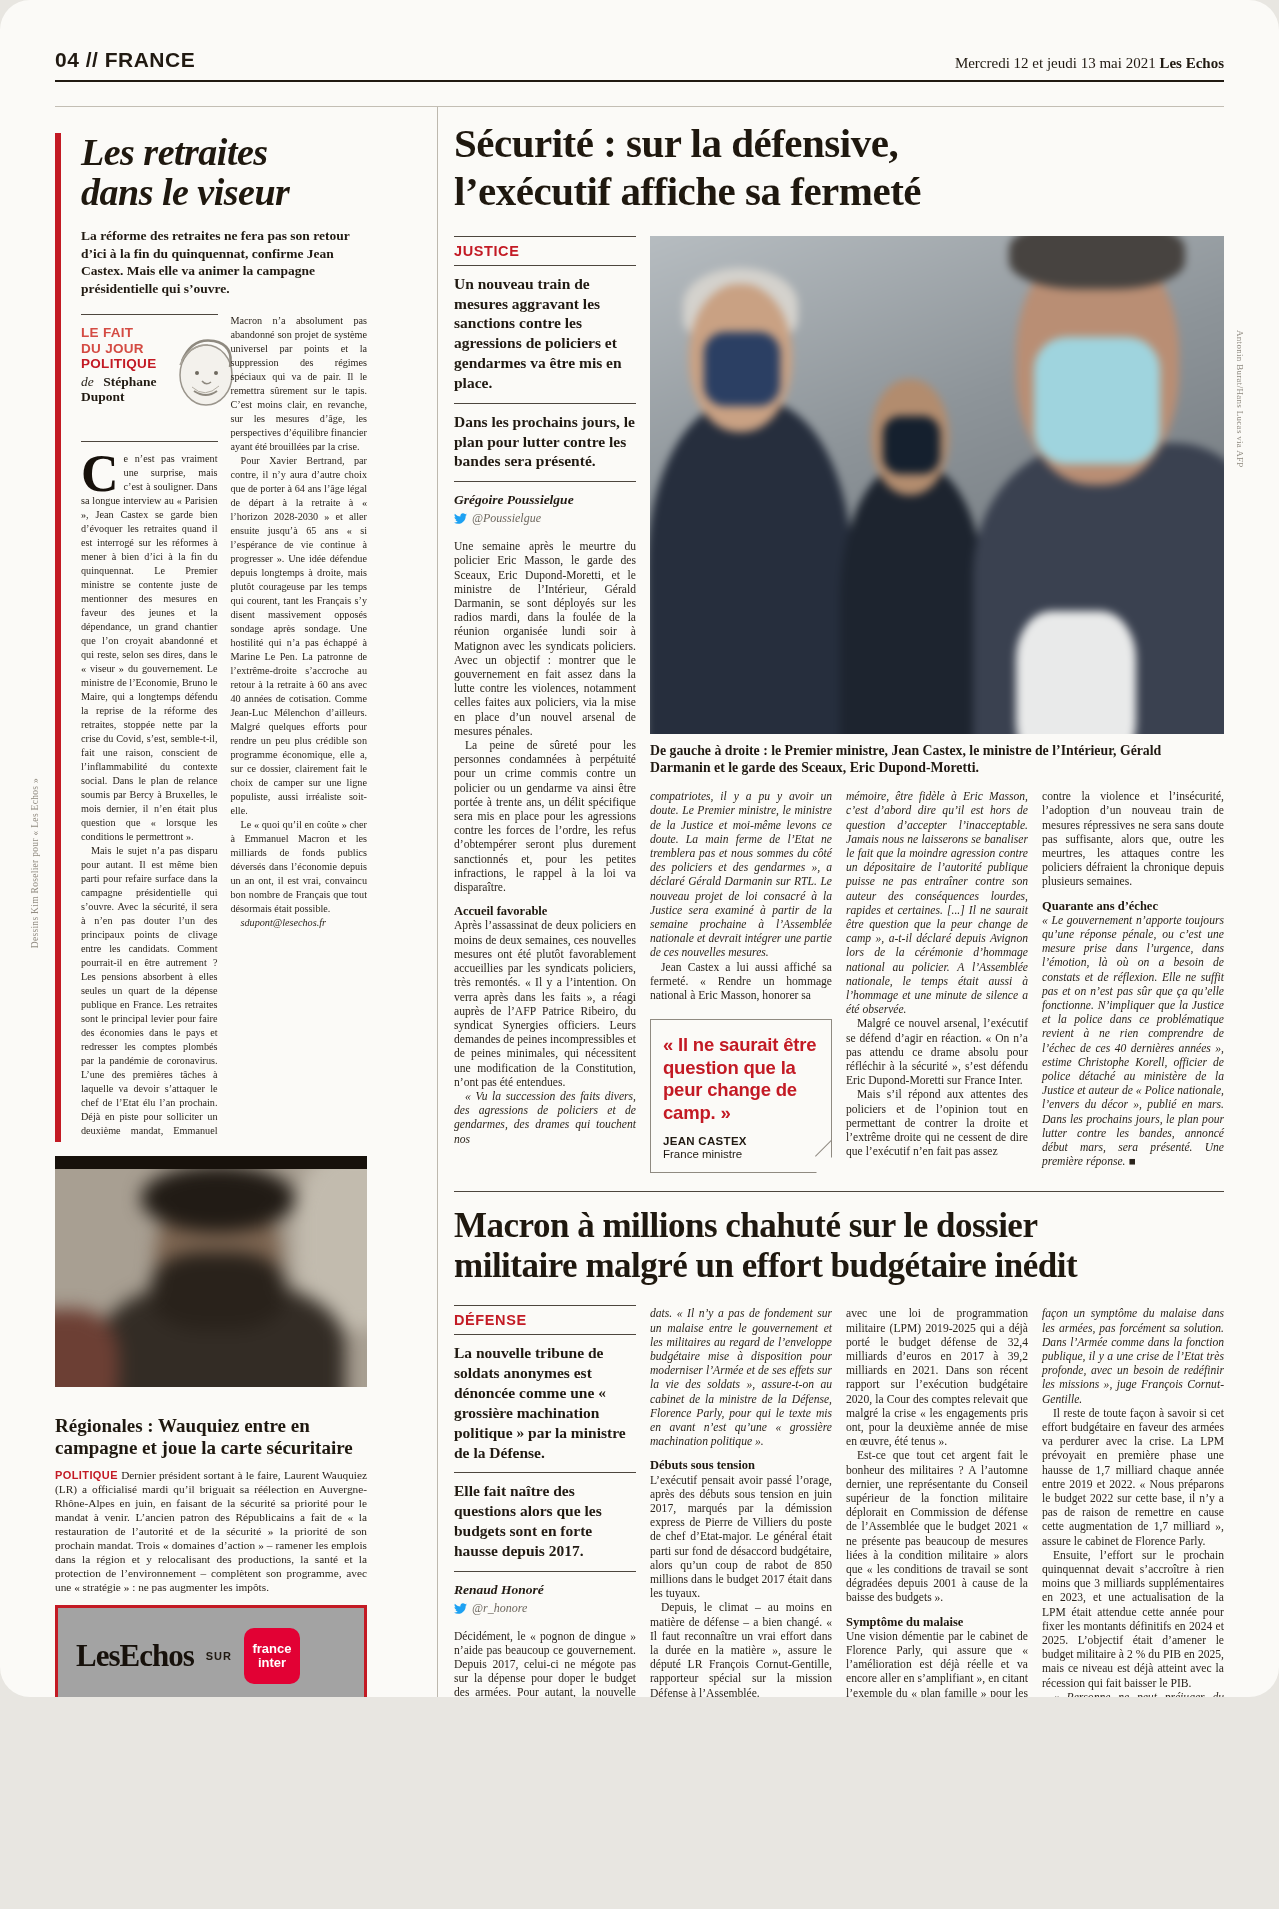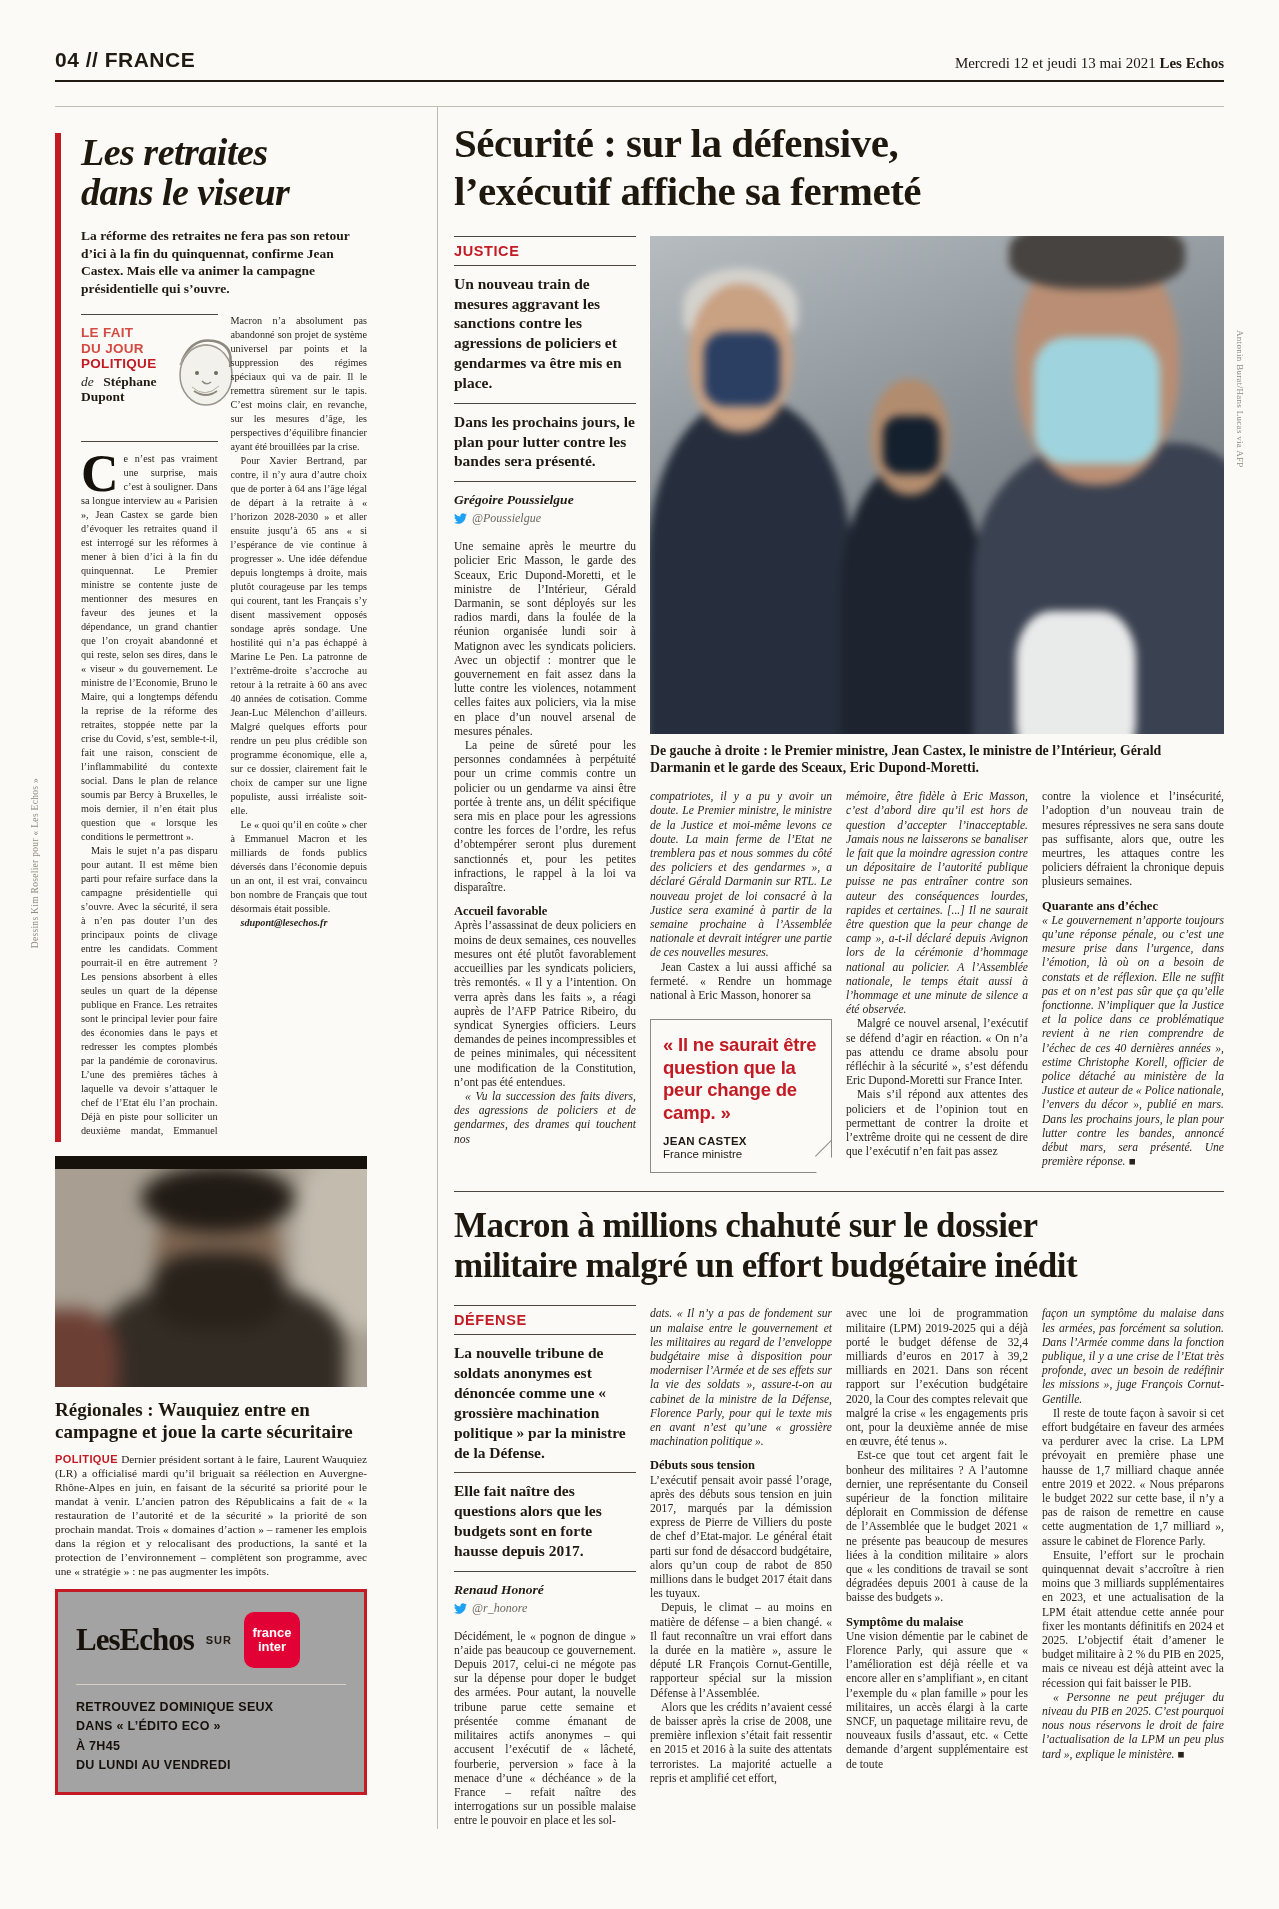--- a/index.html
+++ b/index.html
@@ -1,17 +1,17 @@
 <!DOCTYPE html>
 <html lang="fr"><head>
 <meta charset="utf-8">
 <style>
   html,body{margin:0;padding:0;background:#e8e6e1;}
-  .page{position:relative;width:1279px;height:1909px;margin:0 auto;background:#fbfaf7;
-        color:#2b241c;font-family:"Liberation Serif",serif;overflow:hidden;}
+  .page{position:relative;width:1279px;height:1697px;margin:0 auto;background:#fbfaf7;
+        color:#2b241c;font-family:"Liberation Serif",serif;overflow:hidden;border-radius:30px;}
   .inner{padding:0 55px;}
 
   
   .hdr{display:flex;justify-content:space-between;align-items:flex-end;
        padding-top:48px;padding-bottom:8px;border-bottom:2px solid #211a12;}
   .hdr-left{font-family:"Liberation Sans",sans-serif;font-weight:bold;font-size:21px;
             letter-spacing:.5px;color:#211a12;}
   .hdr-right{font-size:15px;color:#211a12;}
   .hdr-right b{font-weight:bold;}
   .toprule{border-top:1px solid #c3beb4;margin-top:24px;}
@@ -35,41 +35,41 @@
   .kfait{font-family:"Liberation Sans",sans-serif;font-weight:bold;font-size:13.5px;
          line-height:1.18;color:#d44b43;letter-spacing:.3px;}
   .kpol{font-family:"Liberation Sans",sans-serif;font-weight:bold;font-size:13.5px;
         color:#c31a24;letter-spacing:.3px;}
   .kauthor{margin-top:3px;font-size:13.5px;color:#211a12;line-height:1.15;}
   .kauthor .de{font-style:italic;font-weight:normal;}
   .kauthor b{font-weight:bold;}
   .sketch{width:84px;height:92px;flex:0 0 auto;}
   .dropcap{float:left;font-size:52px;line-height:40px;font-weight:bold;color:#17110b;
            padding-right:5px;padding-top:2px;}
-  .email{font-style:italic;font-weight:bold;}
+  .email{font-style:italic;}
 
   .v-credit-left{position:absolute;left:30px;top:778px;writing-mode:vertical-rl;
                  transform:rotate(180deg);font-size:9.5px;color:#928c82;letter-spacing:.3px;}
   .v-credit-right{position:absolute;right:34px;top:330px;writing-mode:vertical-rl;
                   font-size:9px;color:#8d887e;letter-spacing:.3px;}
 
   
   .blackbar{height:13px;background:#17110b;margin-top:14px;}
   .enbref{text-align:center;margin:8px 0 6px;color:#17110b;}
   .enbref .en{font-style:italic;font-size:30px;}
   .enbref .bref{font-style:italic;font-weight:800;font-size:36px;letter-spacing:-1px;}
   .bphoto{position:relative;width:100%;height:218px;overflow:hidden;background:#a89f92;}
   .bphoto .blobs{position:absolute;inset:-20px;filter:blur(9px);}
   .bb1{position:absolute;left:18%;top:52%;width:70%;height:60%;background:#332c25;border-radius:40% 40% 0 0;}
   .bb2{position:absolute;left:34%;top:16%;width:36%;height:52%;background:#7d6551;border-radius:48%;}
   .bb3{position:absolute;left:33%;top:40%;width:38%;height:30%;background:#29221b;border-radius:40%;}
   .bb4{position:absolute;left:30%;top:6%;width:44%;height:26%;background:#211b15;border-radius:50%;}
   .bb5{position:absolute;left:-6%;top:62%;width:30%;height:45%;background:#6c3f34;border-radius:40%;}
   .bb6{position:absolute;right:-8%;top:0;width:34%;height:70%;background:#c2bbae;border-radius:40%;}
-  .brief-hl{font-weight:bold;font-size:19px;line-height:1.15;color:#1f180f;margin-top:12px;}
+  .brief-hl{font-weight:bold;font-size:19px;line-height:1.15;color:#1f180f;margin-top:28px;}
   .brief-body{font-size:11.3px;line-height:14px;text-align:justify;margin-top:9px;}
   .brief-kicker{font-family:"Liberation Sans",sans-serif;font-weight:bold;color:#c31a24;
                 font-size:11px;letter-spacing:.4px;}
 
   
   .ad{border:3px solid #c31a24;margin-top:4px;background:#a3a3a3;}
   .ad-top{display:flex;align-items:center;gap:12px;padding:20px 18px 16px;}
   .ad-brand{font-weight:bold;font-size:31px;letter-spacing:-1px;color:#17110b;}
   .ad-sur{font-family:"Liberation Sans",sans-serif;font-size:11px;font-weight:bold;
           letter-spacing:1px;color:#211a12;}

